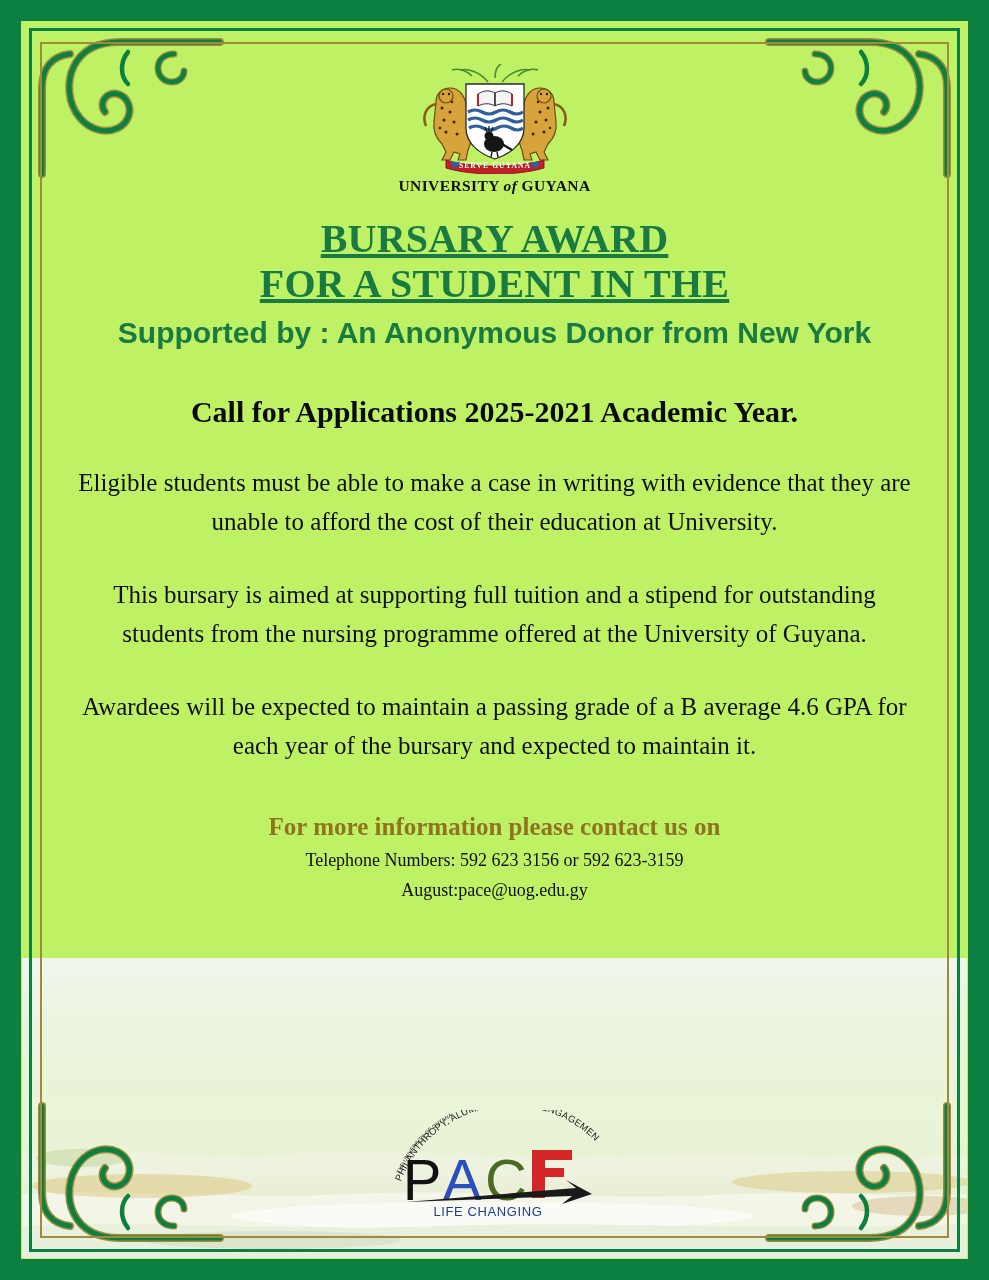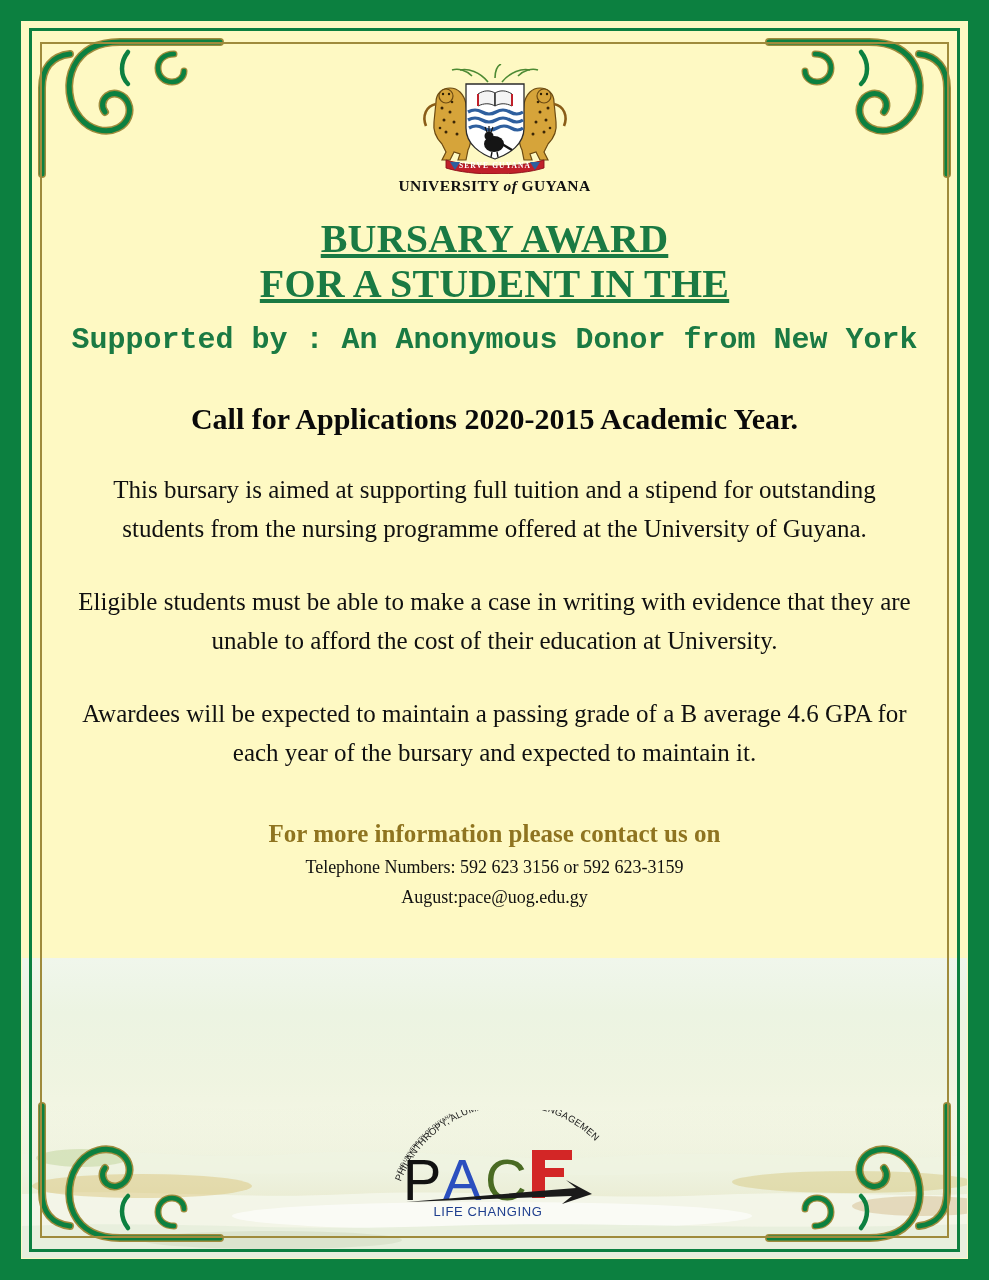--- a/index.html
+++ b/index.html
@@ -8,21 +8,21 @@
     font-family:"Liberation Serif", serif;
     -webkit-font-smoothing:antialiased;
   }
 
   
   #poster{
     position:relative;
     width:989px;
     height:1280px;
     overflow:hidden;
-    background:#fef9c3;
+    background:#bef264;
   }
 
   
   .frame-outer{
     position:absolute;
     left:0; top:0; right:0; bottom:0;
     border:21px solid #0c8040;
     box-sizing:border-box;
     pointer-events:none;
     z-index:40;
@@ -99,23 +99,23 @@
     margin:22px 0 0;
     color:#1a7a43;
     font-family:"Liberation Serif", serif;
     font-weight:bold;
     font-size:40px;
     line-height:1.12;
     letter-spacing:.2px;
     text-decoration:underline;
   }
   .subtitle{
-    margin:15px 0 0;
+    margin:8px 0 0;
     color:#1a7a43;
-    font-family:Liberation Mono, monospace;
+    font-family:Liberation Sans, sans-serif;
     font-weight:bold;
     font-size:30px;
     line-height:1.2;
   }
 
   .callout{
     margin:44px 0 0;
     color:#0a0a0a;
     font-weight:bold;
     font-size:30px;
@@ -330,24 +330,24 @@
       <div class="crest-caption"><span>UNIVERSITY </span><span class="of">of</span><span> GUYANA</span></div>
     </div>
 
     <h1 class="title">
       <span>BURSARY AWARD</span><br>
       <span>FOR A STUDENT IN THE</span><br>
     </h1>
 
     <div class="subtitle">Supported by : An Anonymous Donor from New York</div>
 
-    <div class="callout">Call for Applications 2020-2015 Academic Year.</div>
-
+    <div class="callout">Call for Applications 2025-2021 Academic Year.</div>
+
+    <p class="body wide">Eligible students must be able to make a case in writing with evidence that they are unable to afford the cost of their education at University.</p>
     <p class="body">This bursary is aimed at supporting full tuition and a stipend for outstanding students from the nursing programme offered at the University of Guyana.</p>
-    <p class="body wide">Eligible students must be able to make a case in writing with evidence that they are unable to afford the cost of their education at University.</p>
     <p class="body wide">Awardees will be expected to maintain a passing grade of a B average 4.6 GPA for each year of the bursary and expected to maintain it.</p>
 
 
     <div class="contact-head">For more information please contact us on</div>
     <div class="contact-line">Telephone Numbers: 592 623 3156 or 592 623-3159</div>
     <div class="contact-line">August:pace@uog.edu.gy</div>
   </div>
 
   <div class="pace-wrap">
     <svg viewBox="0 0 230 110">

